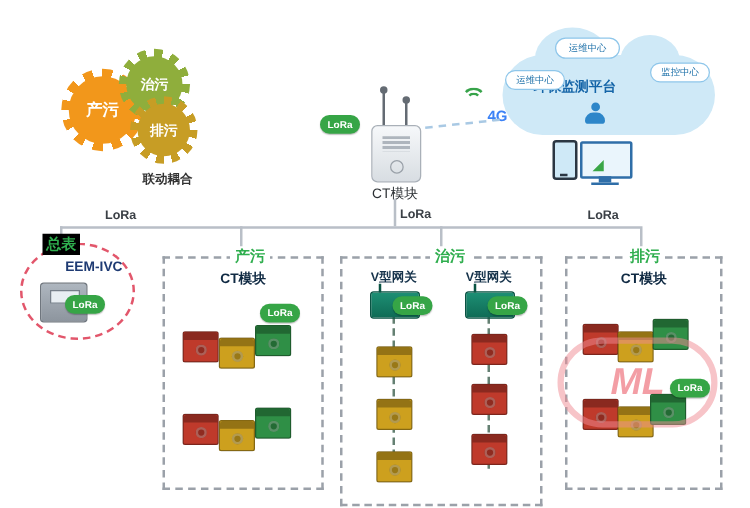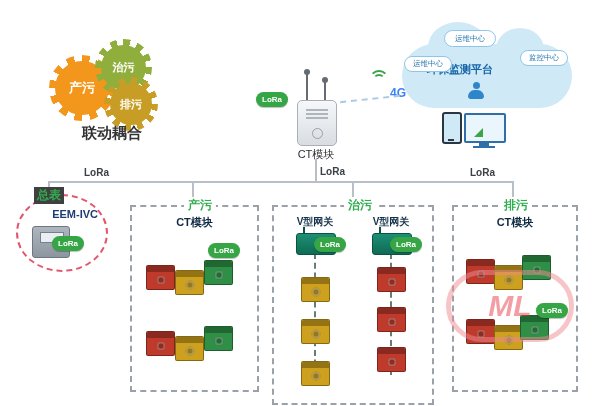--- a/index.html
+++ b/index.html
@@ -9,22 +9,22 @@
   
   .gear{position:absolute;border-radius:50%;display:flex;align-items:center;justify-content:center;
         color:#fff;font-weight:700;}
   .gear::before{content:"";position:absolute;inset:-6px;border-radius:50%;
         background:repeating-conic-gradient(var(--c) 0deg 15deg, transparent 15deg 30deg);}
   .gear::after{content:"";position:absolute;inset:0;border-radius:50%;background:var(--c);}
   .gear span{position:relative;z-index:2;}
   .gear1{left:55px;top:61px;width:54px;height:54px;--c:#f2971b;font-size:13px;}
   .gear2{left:101px;top:45px;width:45px;height:45px;--c:#8fae3c;font-size:11px;}
   .gear3{left:110px;top:83px;width:42px;height:42px;--c:#c79d25;font-size:11px;}
-  .gear-caption{position:absolute;left:70px;top:124px;width:84px;text-align:center;
-        font-size:15px;font-weight:700;color:#333;}
+  .gear-caption{position:absolute;left:70px;top:136px;width:84px;text-align:right;
+        font-size:10px;font-weight:700;color:#333;}
 
   
   .antenna{position:absolute;width:2px;background:#646b73;}
   .antenna::before{content:"";position:absolute;top:-5px;left:-2px;width:6px;height:6px;border-radius:50%;background:#646b73;}
   .ant1{left:306px;top:74px;height:26px;}
   .ant2{left:324px;top:82px;height:18px;}
   .gw1{position:absolute;left:297px;top:100px;width:38px;height:44px;
        background:linear-gradient(180deg,#f6f8fa,#d8dde2);border:1px solid #a9b0b8;border-radius:5px;}
   .gw1::before{content:"";position:absolute;left:8px;top:8px;right:8px;height:12px;
        background:repeating-linear-gradient(180deg,#aeb5bd 0 2px, transparent 2px 4px);}
@@ -76,21 +76,21 @@
   .drop-1{left:192px;top:181px;height:24px;}
   .drop-2{left:352px;top:181px;height:24px;}
   .drop-3{left:512px;top:181px;height:24px;}
   .lora-text{position:absolute;font-size:10px;font-weight:700;color:#3b4046;}
   .lt-left{left:84px;top:167px;}
   .lt-mid{left:320px;top:166px;}
   .lt-right{left:470px;top:167px;}
 
   
   .meter-circle{position:absolute;left:16px;top:194px;width:88px;height:74px;border:2px dashed #e2566b;border-radius:50%;}
-  .meter-label{position:absolute;left:34px;top:187px;background:#404040;padding:0 3px;color:#2fae4e;font-weight:700;font-size:12px;z-index:4;}
+  .meter-label{position:absolute;left:34px;top:187px;background:#000000;padding:0 3px;color:#2fae4e;font-weight:700;font-size:12px;z-index:4;}
   .meter-model{position:absolute;left:22px;top:208px;width:76px;text-align:right;color:#1f3b73;font-weight:700;font-size:11px;}
   .meter{position:absolute;left:32px;top:226px;width:36px;height:30px;background:linear-gradient(#aeb6bf,#8d959e);
        border:1px solid #6f767e;border-radius:3px;}
   .meter::before{content:"";position:absolute;left:7px;top:5px;width:22px;height:9px;background:#e8eef2;border:1px solid #77808a;}
 
   
   .box{position:absolute;border:2px dashed #9ba1a9;}
   .box-produce{left:130px;top:205px;width:125px;height:183px;}
   .box-treat{left:272px;top:205px;width:158px;height:196px;}
   .box-discharge{left:452px;top:205px;width:122px;height:183px;}

